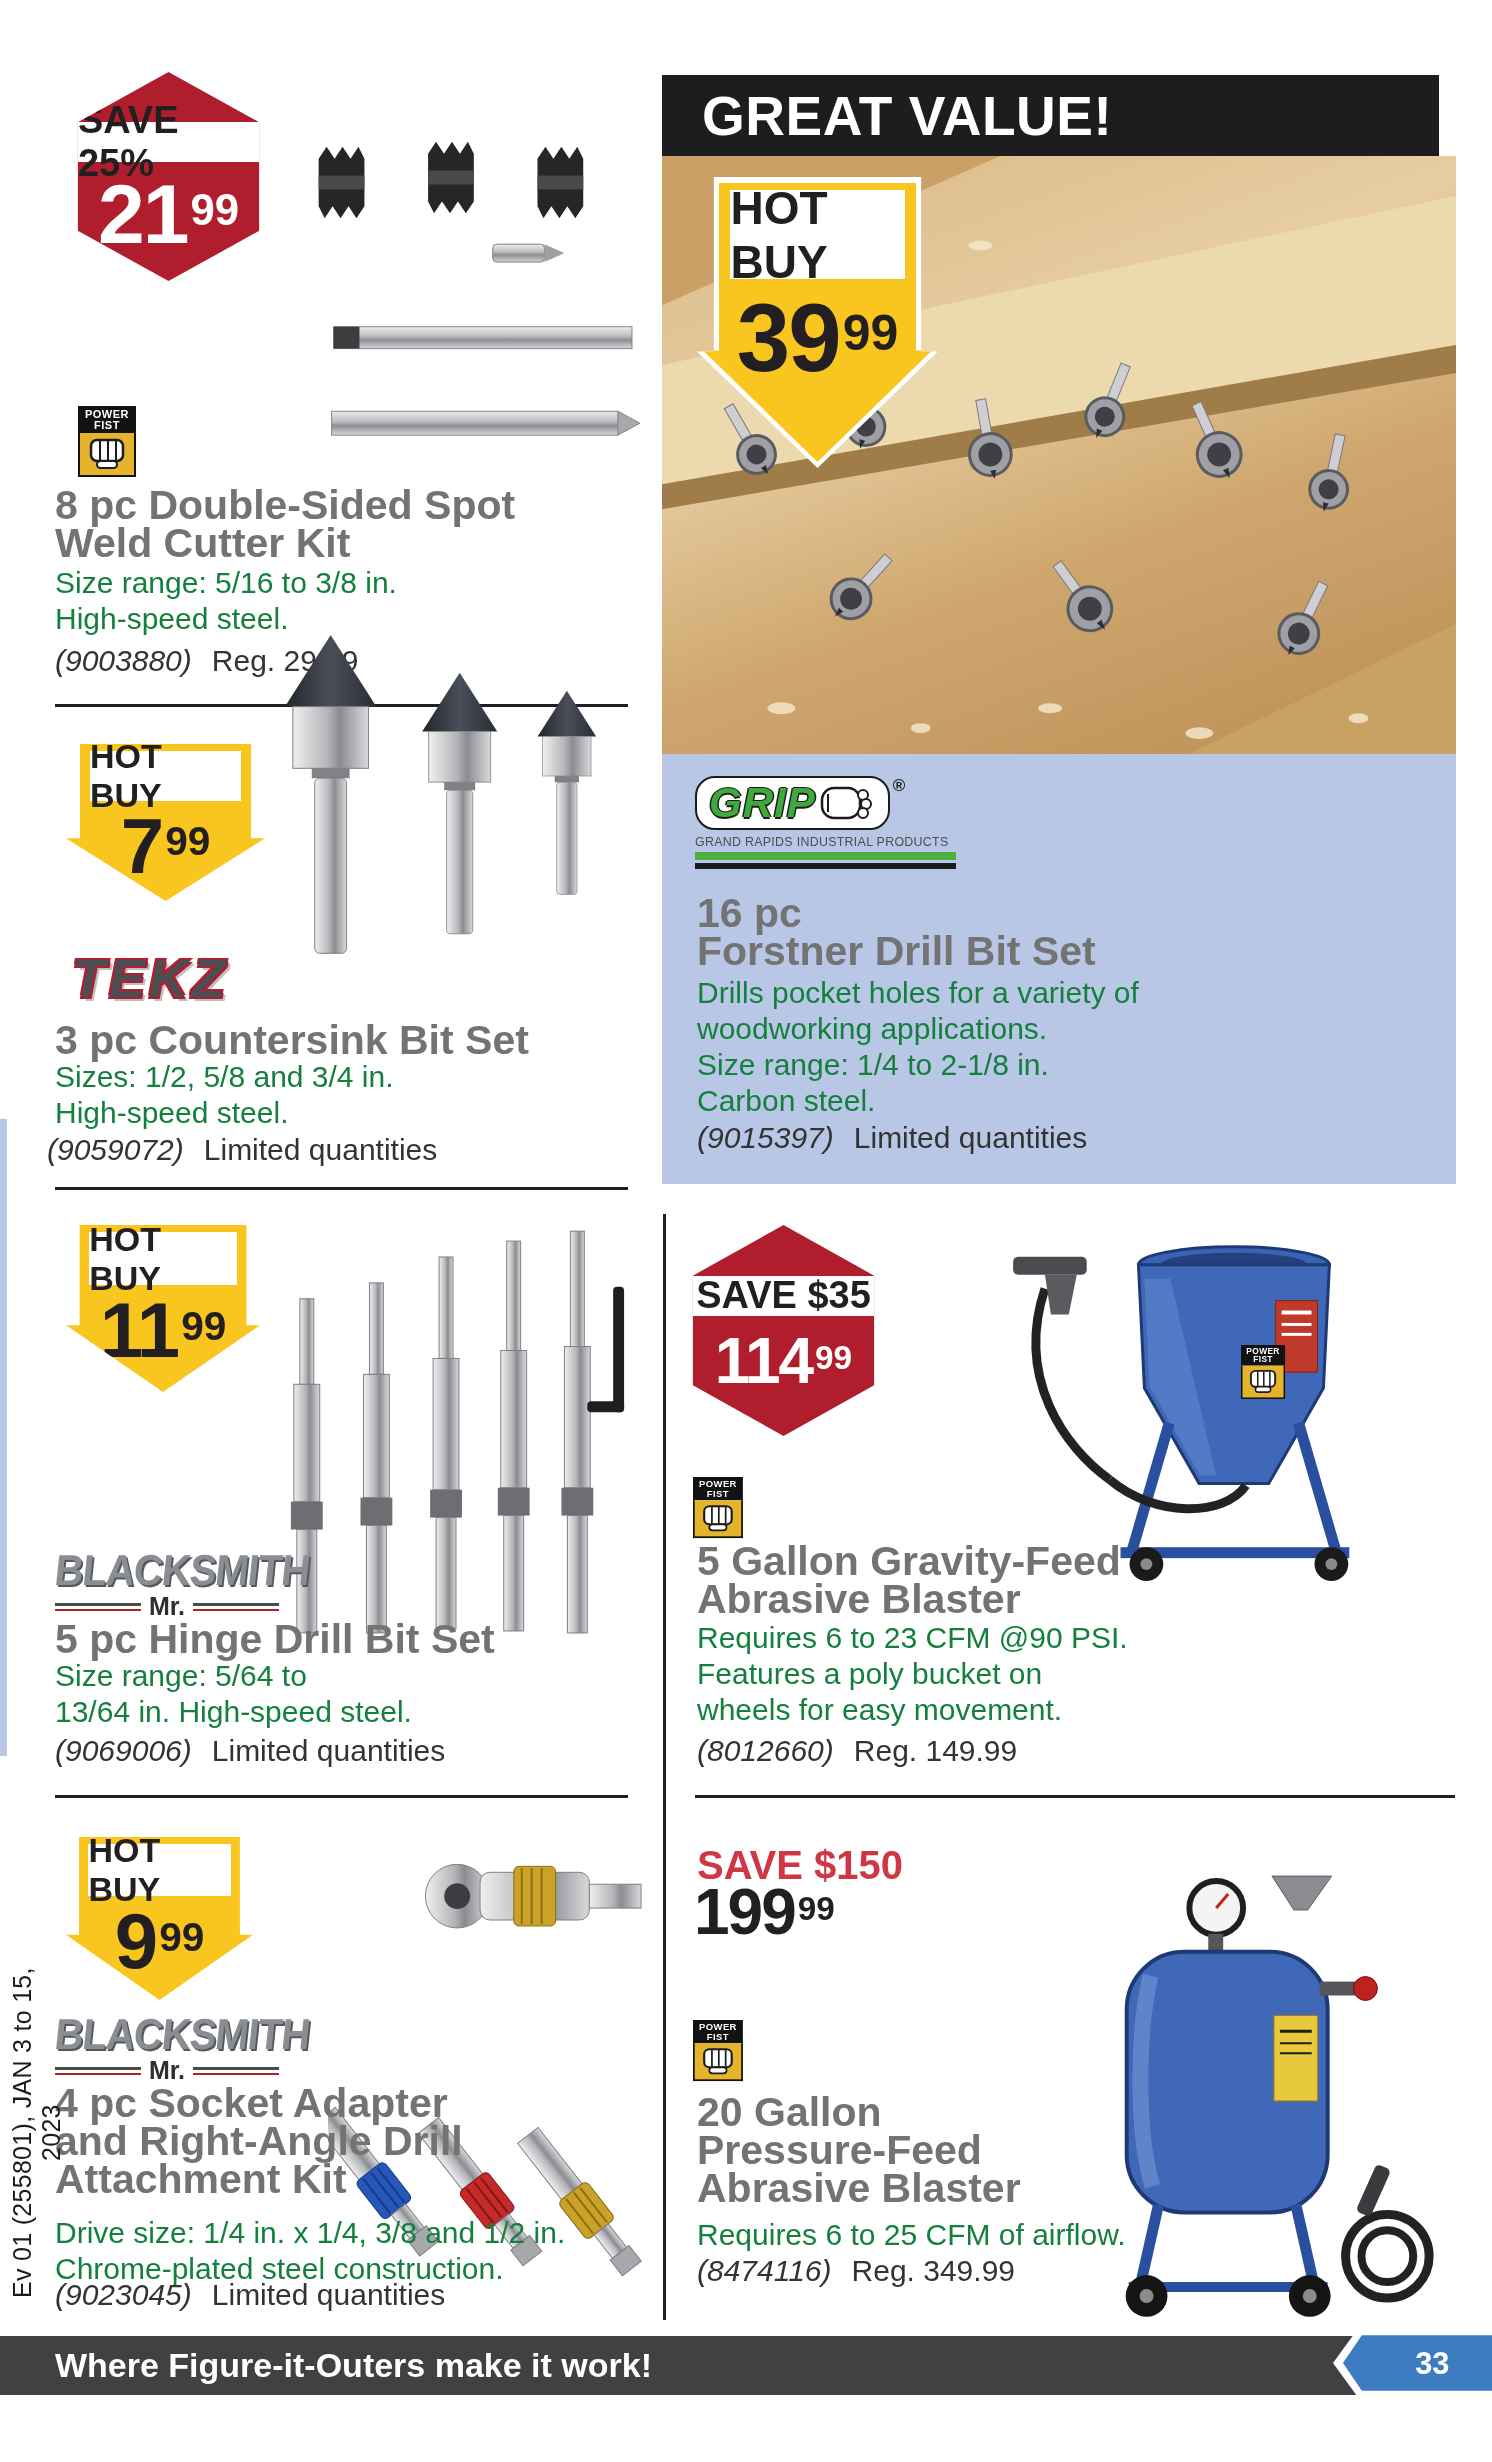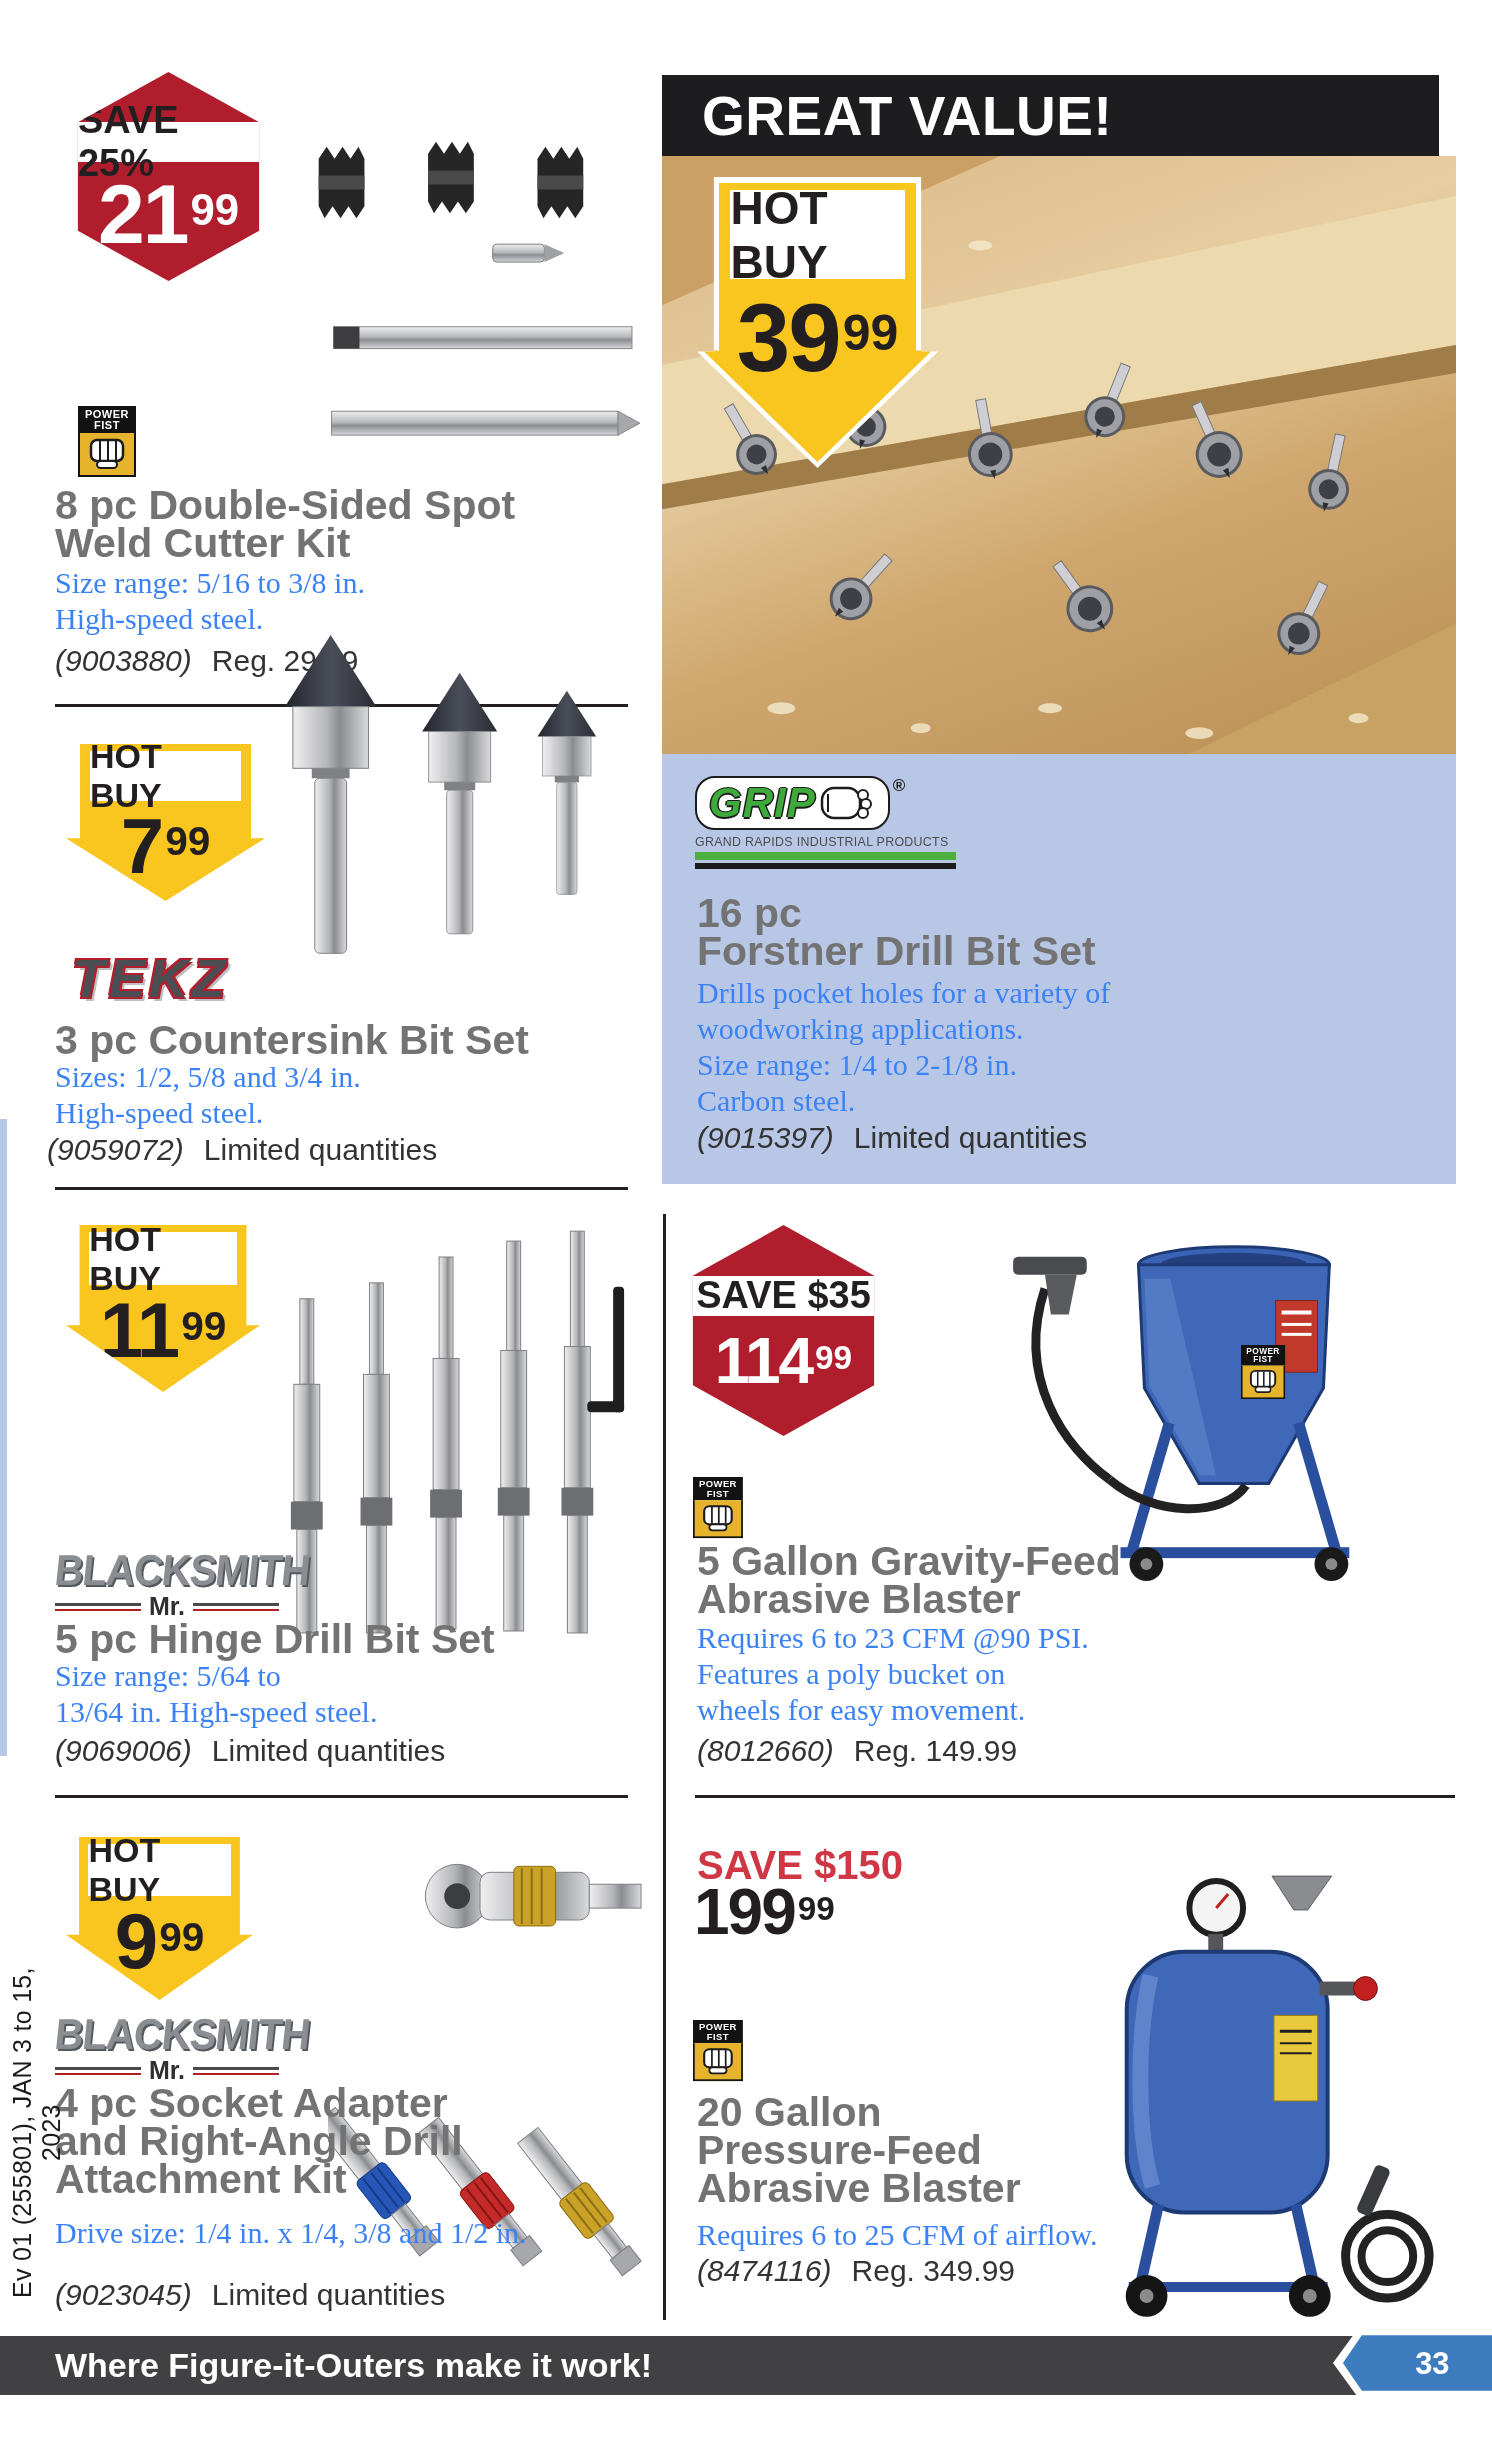--- a/index.html
+++ b/index.html
@@ -1,21 +1,21 @@
 <!DOCTYPE html>
 <html><head>
 <meta charset="utf-8">
 <style>
   html,body{margin:0;padding:0;background:#ffffff;}
   .page{position:relative;width:1493px;height:2463px;background:#ffffff;overflow:hidden;
         font-family:"Liberation Sans", sans-serif;color:#231f20;}
 
   
   .p-title{position:absolute;font-size:41px;line-height:38px;font-weight:800;color:#737373;}
-  .p-desc{position:absolute;font-size:30px;line-height:36px;font-weight:400;color:#3b82f6;font-family:Liberation Serif, serif;}
+  .p-desc{position:absolute;font-size:30px;line-height:36px;font-weight:400;color:#15803d;}
   .p-sku{position:absolute;font-size:30px;line-height:36px;color:#333333;}
   .p-sku .sku-i{font-style:italic;}
   .p-sku .sku-t{margin-left:20px;}
 
   
   .hdiv{position:absolute;height:3px;background:#231f20;}
   .vdiv{position:absolute;width:2.5px;background:#231f20;}
   .edge-strip{position:absolute;left:0;top:1119px;width:7px;height:637px;background:#b9c7e6;}
 
   
@@ -338,20 +338,21 @@
       </div>
   </div>
 
   <div class="p-title" style="left:55px;top:2084px;">
     <div>4 pc Socket Adapter</div>
     <div>and Right-Angle Drill</div>
     <div>Attachment Kit</div>
   </div>
   <div class="p-desc" style="left:55px;top:2203px;margin-top:12px;">
     <div>Drive size: 1/4 in. x 1/4, 3/8 and 1/2 in.</div>
+    <div>Chrome-plated steel construction.</div>
   </div>
   <div class="p-sku" style="left:55px;top:2277px;">
     <span class="sku-i">(9023045)</span><span class="sku-t">Limited quantities</span>
   </div>
 
   <div class="gv-banner">
     <span class="gv-text">GREAT VALUE!</span>
   </div>
 
   <div class="photo">

